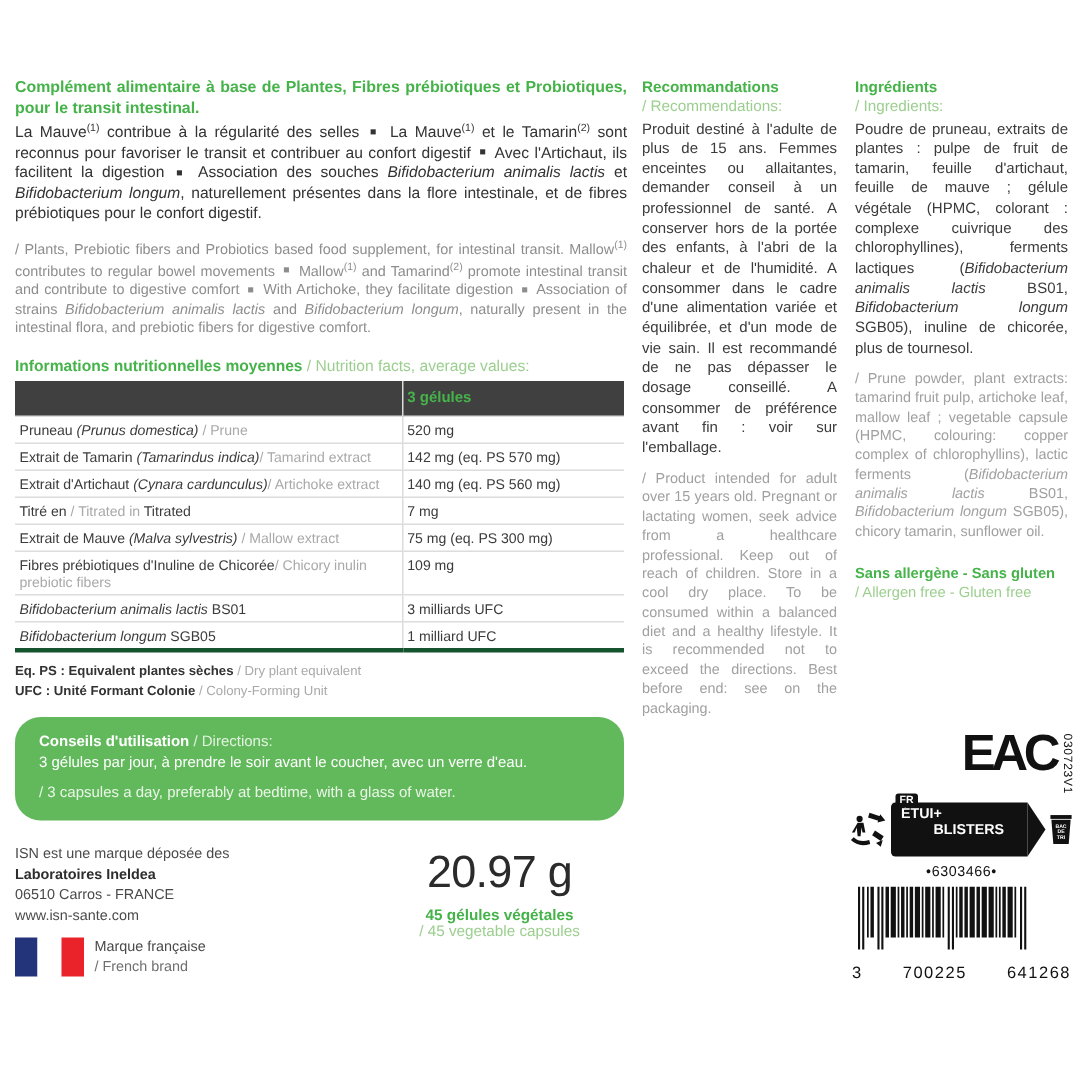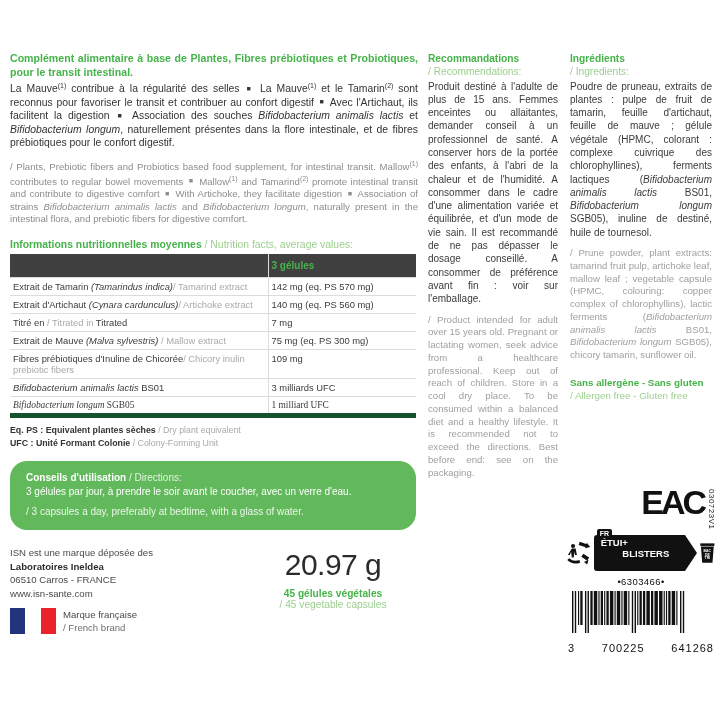--- a/index.html
+++ b/index.html
@@ -74,21 +74,21 @@
     border-bottom: 1px solid #dcdcdc;
     height: 24px;
     vertical-align: middle;
   }
   table.nut thead th.hcol { color: #46b34a; font-weight: bold; font-size: 10px; }
   table.nut td.c1, table.nut th.c1 { width: 258px; border-right: 1px solid #dcdcdc; }
   table.nut td.c2, table.nut th.c2 { width: 148px; }
   table.nut td { color: #3b3b3b; }
   table.nut td .en { color: #a9a9a9; }
   table.nut td i { font-style: italic; }
-  table.nut tr:last-child td { border-bottom: 5px solid #14532d; font-family: Liberation Serif, serif; }
+  table.nut tr:last-child td { border-bottom: 3px solid #14532d; }
 
   .legend { margin-top: 6px; font-size: 8.8px; line-height: 1.45; }
   .legend b { font-weight: bold; color: #333; }
   .legend span { color: #a9a9a9; }
 
   .greenbox {
     margin-top: 11px;
     width: 406px;
     background: #62b95c;
     color: #ffffff;
@@ -204,20 +204,24 @@
       </div>
 
       <table class="nut">
         <thead>
           <tr>
             <th class="c1"></th>
             <th class="c2 hcol">3 gélules</th>
           </tr>
         </thead>
         <tbody id="nut-body">
+            <tr>
+              <td class="c1"><span>Pruneau </span><i>(Prunus domestica)</i><span class="en"> / Prune</span></td>
+              <td class="c2">520 mg</td>
+            </tr>
             <tr>
               <td class="c1"><span>Extrait de Tamarin </span><i>(Tamarindus indica)</i><span class="en">/ Tamarind extract</span></td>
               <td class="c2">142 mg (eq. PS 570 mg)</td>
             </tr>
             <tr>
               <td class="c1"><span>Extrait d'Artichaut </span><i>(Cynara cardunculus)</i><span class="en">/ Artichoke extract</span></td>
               <td class="c2">140 mg (eq. PS 560 mg)</td>
             </tr>
             <tr>
               <td class="c1"><span>Titré en </span><span class="en">/ Titrated in </span><span>Titrated</span></td>
@@ -286,21 +290,21 @@
       <div class="ch">Recommandations</div>
       <div class="ch-sub">/ Recommendations:</div>
       <div class="body-fr">Produit destiné à l'adulte de plus de 15 ans. Femmes enceintes ou allaitantes, demander conseil à un professionnel de santé. A conserver hors de la portée des enfants, à l'abri de la chaleur et de l'humidité. A consommer dans le cadre d'une alimentation variée et équilibrée, et d'un mode de vie sain. Il est recommandé de ne pas dépasser le dosage conseillé. A consommer de préférence avant fin : voir sur l'emballage.</div>
       <div class="body-en">/ Product intended for adult over 15 years old. Pregnant or lactating women, seek advice from a healthcare professional. Keep out of reach of children. Store in a cool dry place. To be consumed within a balanced diet and a healthy lifestyle. It is recommended not to exceed the directions. Best before end: see on the packaging.</div>
     </div>
 
     <div class="col-right">
       <div class="ch">Ingrédients</div>
       <div class="ch-sub">/ Ingredients:</div>
       <div class="body-fr">
-        <span>Poudre de pruneau, extraits de plantes : pulpe de fruit de tamarin, feuille d'artichaut, feuille de mauve ; gélule végétale (HPMC, colorant : complexe cuivrique des chlorophyllines), ferments lactiques (</span><i>Bifidobacterium animalis lactis</i><span> BS01, </span><i>Bifidobacterium longum</i><span> SGB05), inuline de destiné, huile de tournesol.</span>
+        <span>Poudre de pruneau, extraits de plantes : pulpe de fruit de tamarin, feuille d'artichaut, feuille de mauve ; gélule végétale (HPMC, colorant : complexe cuivrique des chlorophyllines), ferments lactiques (</span><i>Bifidobacterium animalis lactis</i><span> BS01, </span><i>Bifidobacterium longum</i><span> SGB05), inuline de chicorée, plus de tournesol.</span>
       </div>
       <div class="body-en">
         <span>/ Prune powder, plant extracts: tamarind fruit pulp, artichoke leaf, mallow leaf ; vegetable capsule (HPMC, colouring: copper complex of chlorophyllins), lactic ferments (</span><i>Bifidobacterium animalis lactis</i><span> BS01, </span><i>Bifidobacterium longum</i><span> SGB05), chicory tamarin, sunflower oil.</span>
       </div>
       <div class="allerg">
         <div class="fr">Sans allergène - Sans gluten</div>
         <div class="en">/ Allergen free - Gluten free</div>
       </div>
     </div>
   </div>

